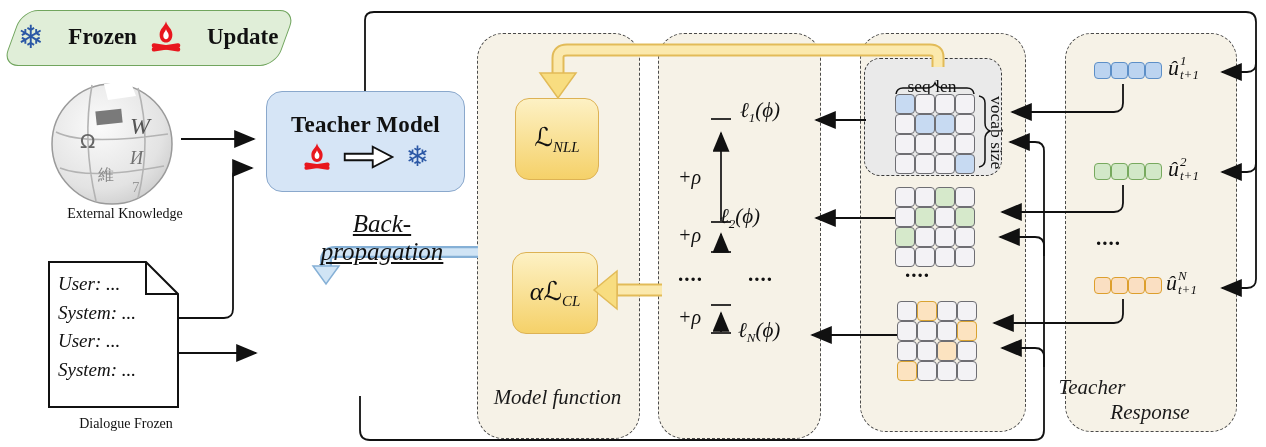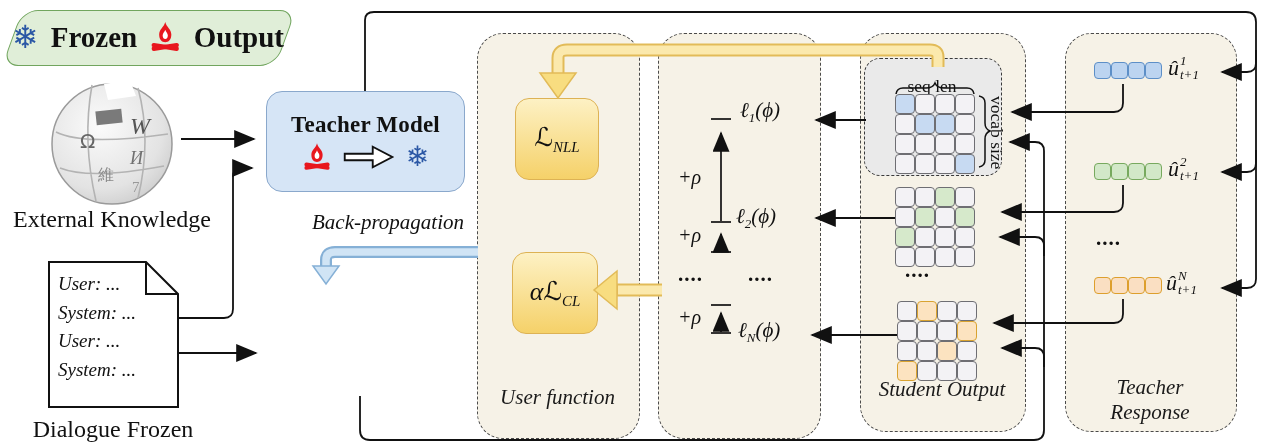--- a/index.html
+++ b/index.html
@@ -35,25 +35,25 @@
   .ell{position:absolute;z-index:6;font-style:italic;font-size:21px;}
   .ell sub{font-size:13px;}
   .rho{position:absolute;z-index:6;font-style:italic;font-size:20px;}
   .dots{position:absolute;z-index:6;font-weight:bold;font-size:21px;letter-spacing:1px;}
   .uhat{position:absolute;z-index:6;display:flex;align-items:flex-start;}
   .mvar{font-style:italic;font-size:22px;}
   .scripts{display:inline-flex;flex-direction:column;align-items:flex-start;font-size:13px;line-height:1.05;font-style:italic;margin-left:1px;transform:translateY(-1px);}
   
   #legend-bg{position:absolute;left:12px;top:10px;width:272px;height:54px;background:#e0eed8;border:1.6px solid #71a55e;border-radius:16px;transform:skewX(-20deg);z-index:2;}
   #legend-content{position:absolute;left:12px;top:10px;width:272px;height:54px;display:flex;align-items:center;justify-content:center;gap:12px;z-index:3;}
-  .legend-text{font-weight:bold;font-size:29px;}
+  .legend-text{font-weight:bold;font-size:23px;margin-left:12px;}
   
   #doc-lines{position:absolute;left:58px;top:270px;z-index:6;font-style:italic;font-size:19px;line-height:28.5px;}
-  .plain-label{position:absolute;z-index:6;font-size:24px;text-align:center;}
-  #backprop-label{position:absolute;left:298px;top:210px;width:180px;text-align:center;font-style:italic;font-size:21px;z-index:6;}
+  .plain-label{position:absolute;z-index:6;font-size:14px;text-align:center;margin-left:13px;}
+  #backprop-label{position:absolute;left:292px;top:210px;width:180px;text-align:center;font-style:italic;font-size:25px;z-index:6;text-decoration:underline;}
   #seq-len-label{position:absolute;left:864px;top:61px;width:136px;text-align:center;font-size:17.5px;z-index:3;margin-top:15px;}
   #vocab-label{position:absolute;left:986px;top:96px;height:78px;writing-mode:vertical-rl;font-size:17.5px;z-index:3;}
   #wires{position:absolute;left:0;top:0;z-index:5;pointer-events:none;}
   .subsvg{position:absolute;z-index:2;}
 </style>
 </head>
 <body>
 
 <div id="canvas">
 
@@ -76,21 +76,21 @@
     </defs>
   </svg>
 
   <div id="legend-bg"></div>
   <div id="legend-content">
     <span class="snow" style="font-size:32px">❄</span>
     <span class="legend-text">Frozen</span>
     <svg width="34" height="34">
         <use href="#campfire-sym"></use>
       </svg>
-    <span class="legend-text">Output</span>
+    <span class="legend-text">Update</span>
   </div>
 
   <svg class="subsvg" style="left:46px;top:76px" width="132" height="132">
     <circle cx="66" cy="68" r="60" fill="url(#globeGrad)" stroke="#9a9a9a" stroke-width="1.5"></circle>
     <path d="M10,56 q28,14 112,2 M14,92 q30,12 104,-2 M46,9 q-10,56 4,116 M92,12 q14,52 0,110" fill="none" stroke="#b3b3b3" stroke-width="1.6"></path>
     <path d="M50,34 h26 v14 h-26 z" fill="#7a7a7a" transform="rotate(-6 63 41)"></path>
     <polygon points="58,8 84,4 90,20 62,24" fill="#ffffff"></polygon>
     <text x="84" y="58" font-size="24" font-style="italic" fill="#555" font-family="Liberation Serif,serif">W</text>
     <text x="34" y="72" font-size="20" fill="#666" font-family="DejaVu Sans,sans-serif">Ω</text>
     <text x="84" y="88" font-size="18" font-style="italic" fill="#707070" font-family="Liberation Serif,serif">И</text>
@@ -125,37 +125,36 @@
   </div>
 
   <div id="backprop-label">Back-propagation</div>
 
 
   <div class="panel" style="left:477px;top:33px;width:161px;height:404px"></div>
   <div class="panel" style="left:658px;top:33px;width:161px;height:404px"></div>
   <div class="panel" style="left:860px;top:33px;width:164px;height:397px"></div>
   <div class="panel" style="left:1065px;top:33px;width:170px;height:397px"></div>
 
-  <div class="panel-label" style="left:477px;top:385px;width:161px">User function</div>
-  <div class="panel-label" style="left:860px;top:377px;width:164px">Student Output</div>
-  <div class="panel-label" style="left:1065px;top:375px;width:170px">Teacher</div>
+  <div class="panel-label" style="left:477px;top:385px;width:161px">Model function</div>
+  <div class="panel-label" style="left:1007px;top:375px;width:170px">Teacher</div>
   <div class="panel-label" style="left:1065px;top:400px;width:170px">Response</div>
 
   <div class="lossbox" style="left:512px;top:252px;width:84px;height:80px">
     <span class="mathL"><span>αℒ</span><sub>CL</sub></span>
   </div>
   <div class="lossbox" style="left:515px;top:98px;width:82px;height:80px">
     <span class="mathL"><span>ℒ</span><sub>NLL</sub></span>
   </div>
 
   <div class="rho" style="left:678px;top:166px">+ρ</div>
   <div class="rho" style="left:678px;top:224px">+ρ</div>
   <div class="rho" style="left:678px;top:306px">+ρ</div>
   <div class="ell" style="left:740px;top:98px"><span>ℓ</span><sub>1</sub><span>(ϕ)</span></div>
-  <div class="ell" style="left:736px;top:204px"><span>ℓ</span><sub>2</sub><span>(ϕ)</span></div>
+  <div class="ell" style="left:720px;top:204px"><span>ℓ</span><sub>2</sub><span>(ϕ)</span></div>
   <div class="ell" style="left:738px;top:318px"><span>ℓ</span><sub>N</sub><span>(ϕ)</span></div>
   <div class="dots" style="left:678px;top:262px">....</div>
   <div class="dots" style="left:748px;top:262px">....</div>
 
   <div id="seq-box" style="left:864px;top:58px;width:136px;height:116px"></div>
   <div id="seq-len-label">seq len</div>
   <div id="vocab-label">vocab size</div>
   <div class="grid4" style="left:895px;top:94px">
       <div class="cell" style="background: rgb(199, 218, 242);"></div>
       <div class="cell"></div>

